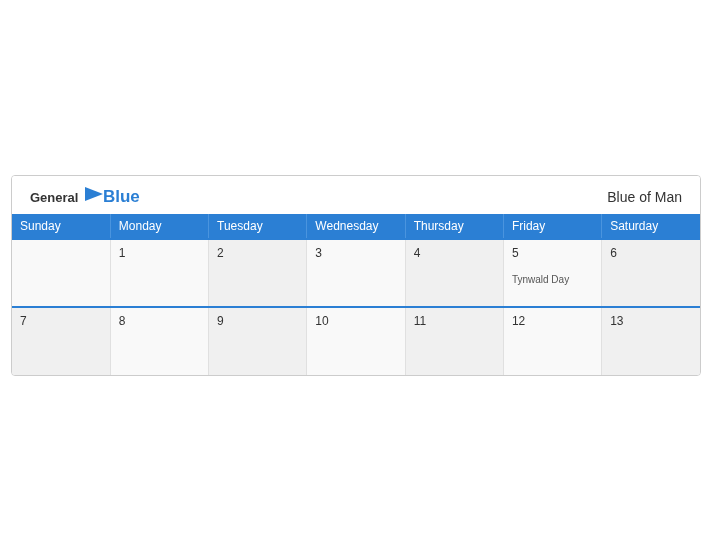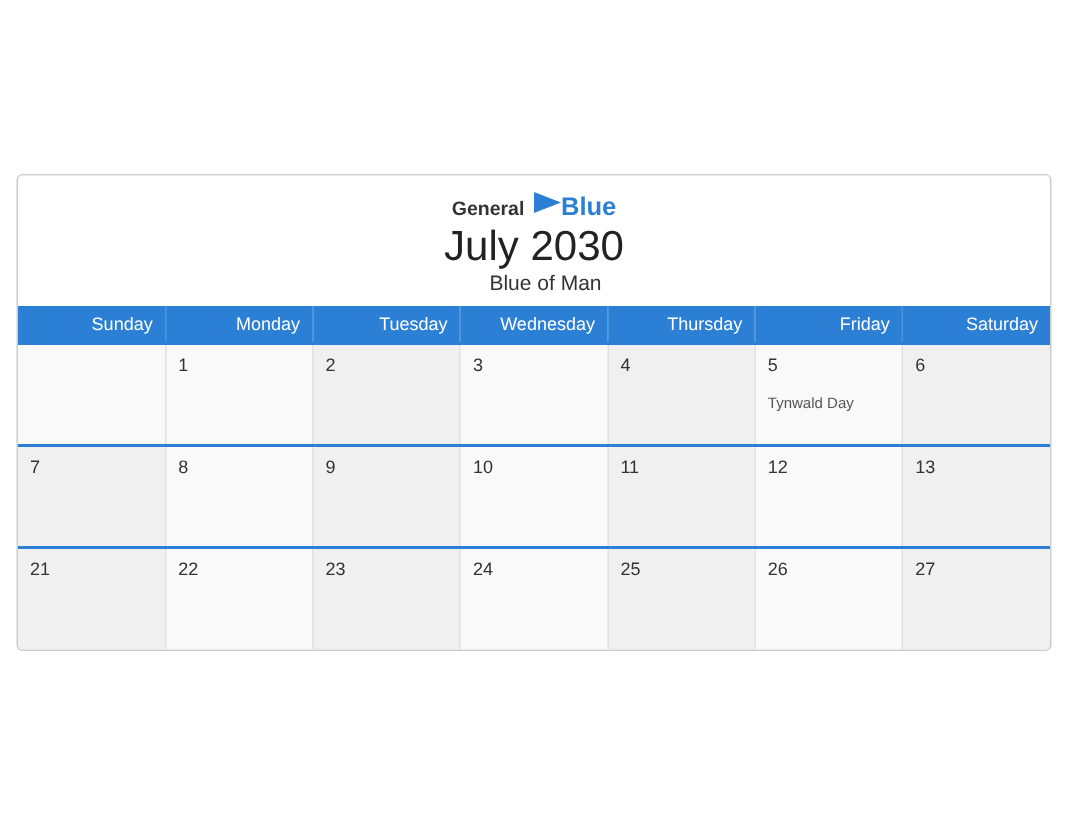--- a/index.html
+++ b/index.html
@@ -18,21 +18,20 @@
       border: 1px solid #ccc;
       border-radius: 4px;
       overflow: hidden;
     }
     .calendar-header {
       display: flex;
       align-items: center;
       justify-content: space-between;
       padding: 12px 18px 8px 18px;
       background: #fff;
-      flex-direction: column;
     }
     .logo {
       display: flex;
       align-items: center;
       gap: 0;
     }
     .logo-text-general {
       font-size: 13px;
       font-weight: bold;
       color: #333;
@@ -70,21 +69,21 @@
       border-collapse: collapse;
     }
     .calendar-table thead tr {
       background: #2b7fd4;
     }
     .calendar-table thead th {
       color: #fff;
       font-size: 12px;
       font-weight: normal;
       padding: 5px 8px;
-      text-align: right;
+      text-align: left;
       border-right: 1px solid #4a94de;
       width: calc(100% / 7);
     }
     .calendar-table thead th:last-child {
       border-right: none;
       margin-top: 13px;
     }
     .calendar-table tbody tr {
       border-top: 2px solid #2b7fd4;
     }
@@ -130,21 +129,20 @@
         <span class="logo-text-general">General</span>
         
         <svg class="logo-flag" viewBox="0 0 18 14" xmlns="http://www.w3.org/2000/svg">
           <polygon points="0,0 18,7 0,14" fill="#2b7fd4"></polygon>
         </svg>
       </div>
       <div>
         <span class="logo-text-blue">Blue</span>
       </div>
     </div>
-    <div class="month-title">July 2030</div>
     <div class="region-label">Blue of Man</div>
   </div>
 
   <table class="calendar-table">
     <thead>
       <tr>
         <th>Sunday</th>
         <th>Monday</th>
         <th>Tuesday</th>
         <th>Wednesday</th>
@@ -192,38 +190,15 @@
           <td>
             <span class="day-number">11</span>
           </td>
           <td>
             <span class="day-number">12</span>
           </td>
           <td>
             <span class="day-number">13</span>
           </td>
         </tr>
-        <tr>
-          <td>
-            <span class="day-number">21</span>
-          </td>
-          <td>
-            <span class="day-number">22</span>
-          </td>
-          <td>
-            <span class="day-number">23</span>
-          </td>
-          <td>
-            <span class="day-number">24</span>
-          </td>
-          <td>
-            <span class="day-number">25</span>
-          </td>
-          <td>
-            <span class="day-number">26</span>
-          </td>
-          <td>
-            <span class="day-number">27</span>
-          </td>
-        </tr>
       </tbody>
   </table>
 </div>
 
 </body></html>

